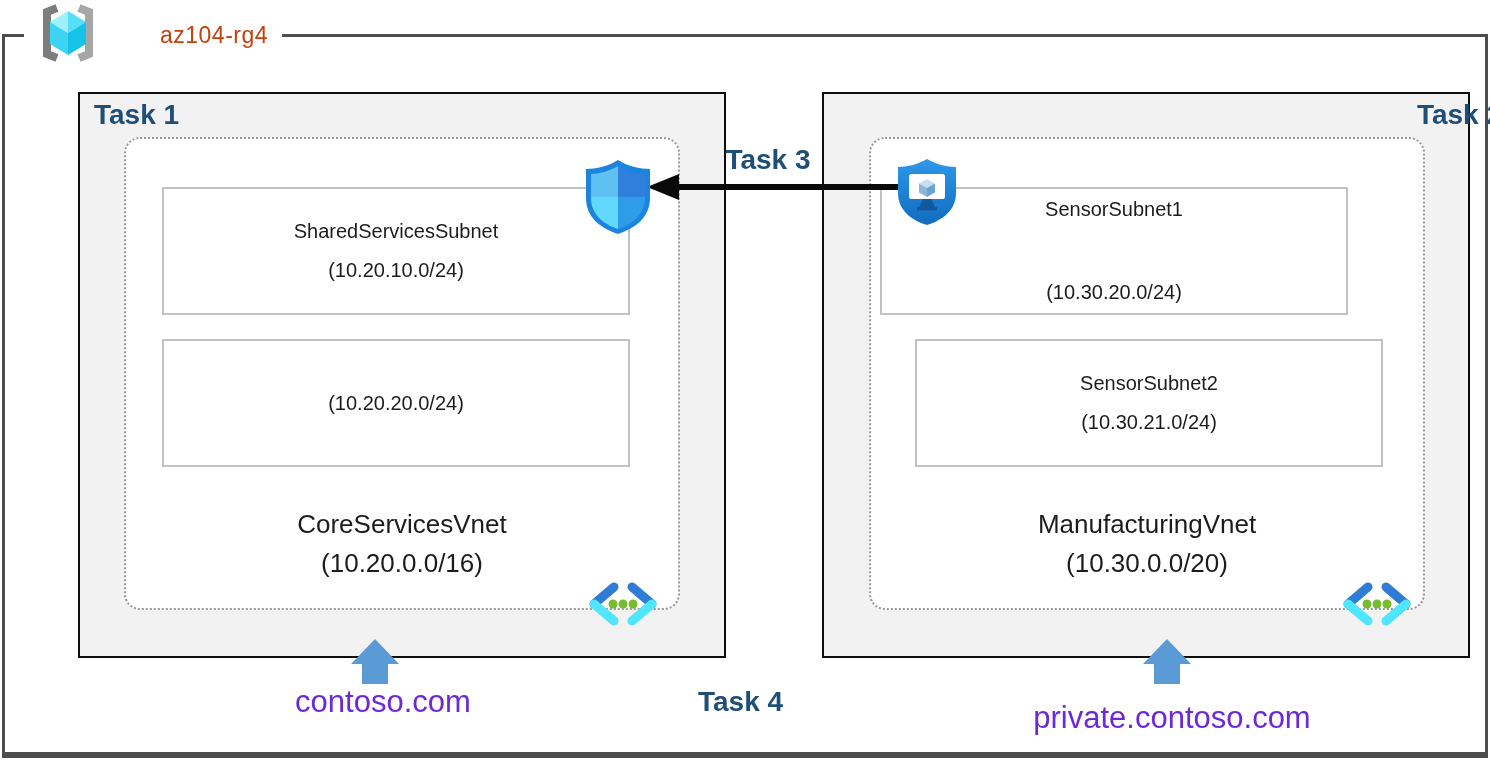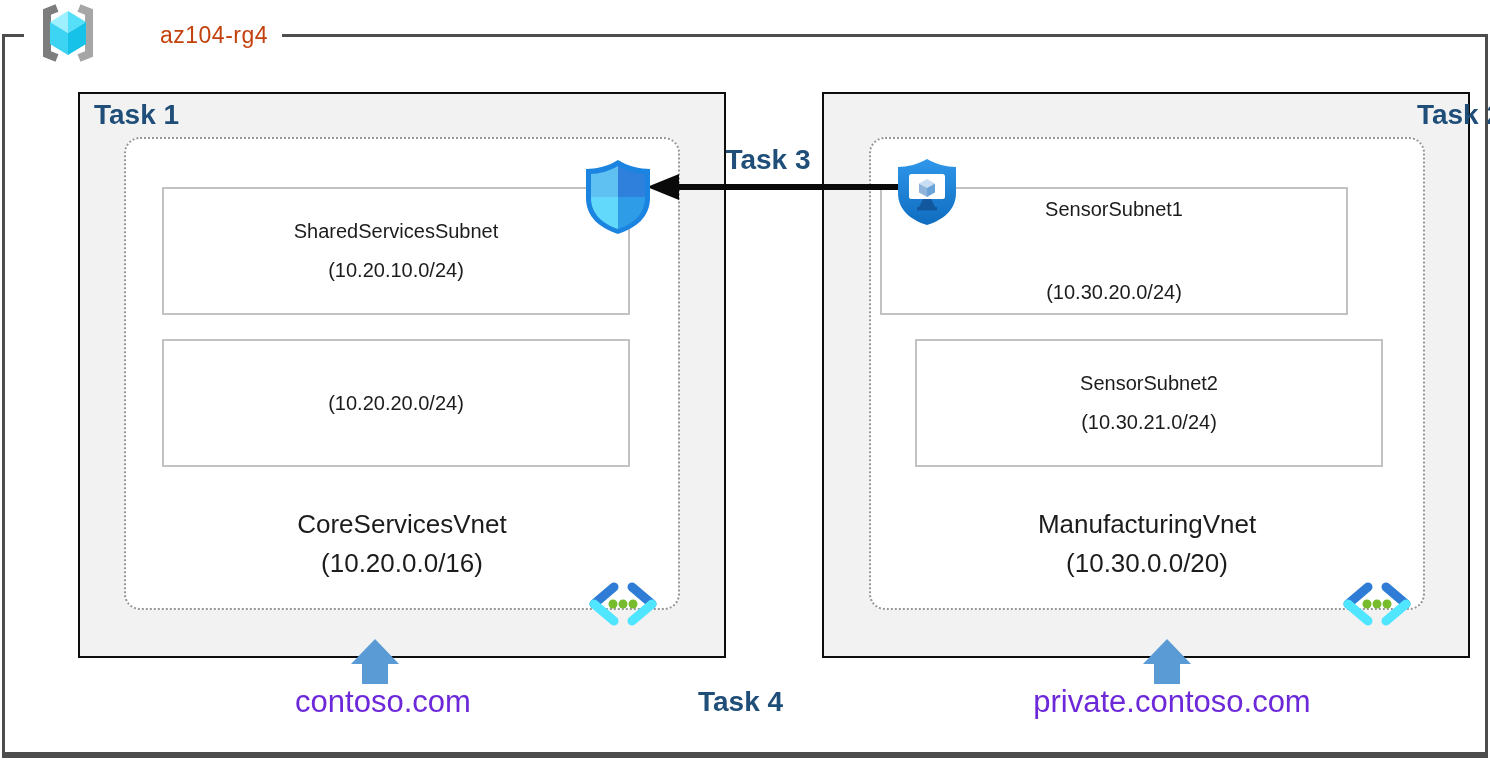--- a/index.html
+++ b/index.html
@@ -56,21 +56,21 @@
   .up-arrow { position:absolute; width:48px; z-index:8; }
   .up-arrow .head { width:0; height:0; border-left:24px solid transparent;
                     border-right:24px solid transparent; border-bottom:25px solid #5b9bd5; }
   .up-arrow .shaft { width:26px; height:20px; background:#5b9bd5; margin:0 auto; }
   .up-arrow.left { left:351px; top:639px; }
   .up-arrow.right { left:1143px; top:639px; }
 
   
   .dns-label { position:absolute; top:684px; text-align:center; font-size:31px; color:#6d28d9; }
   .dns-label.left { left:233px; width:300px; }
-  .dns-label.right { left:1002px; width:340px; }
+  .dns-label.right { left:1002px; width:340px;margin-top:16px; }
 </style>
 </head>
 <body>
 
 <div class="canvas">
 
   <div class="rg-frame"></div>
 
   <div class="rg-legend">
     <span>

